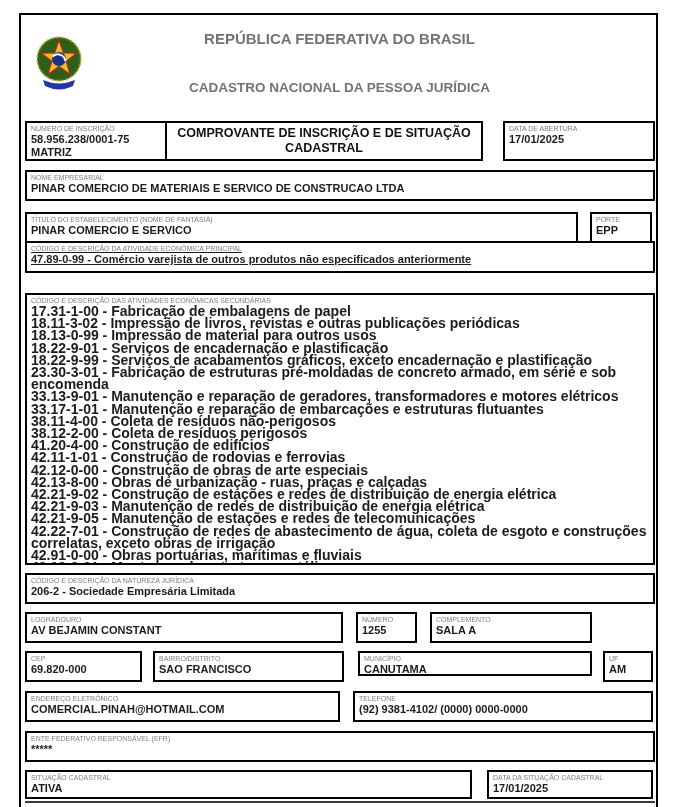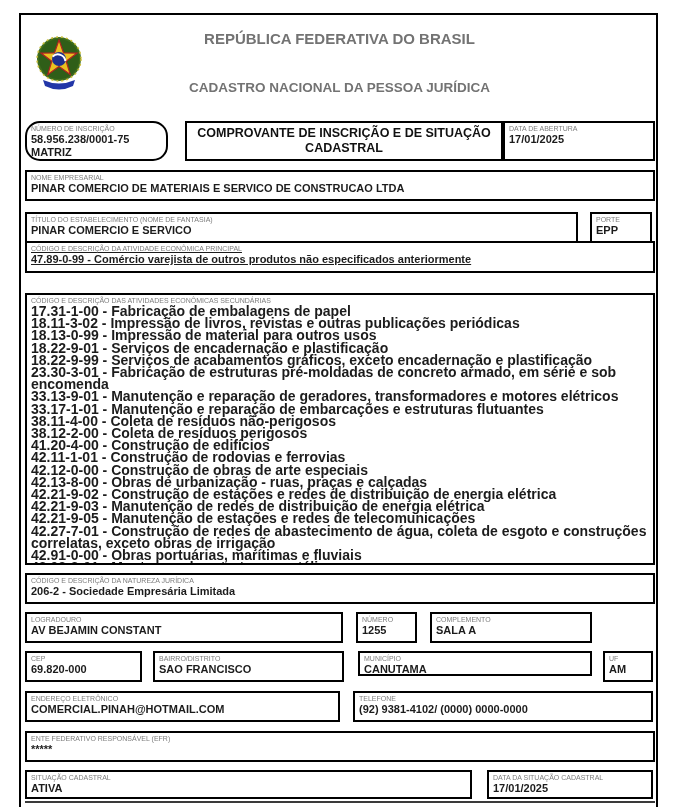--- a/index.html
+++ b/index.html
@@ -41,26 +41,26 @@
     <circle cx="24" cy="25" r="20" fill="#2f5e18"></circle>
     <circle cx="24" cy="25" r="22" fill="none" stroke="#cdbf3a" stroke-width="1.5" stroke-dasharray="2 3"></circle>
     <polygon points="24,6 28.5,18.9 42.1,19.1 31.2,27.3 35.2,40.4 24,32.6 12.8,40.4 16.8,27.3 5.9,19.1 19.5,18.9" fill="#e9c11f" stroke="#b22222" stroke-width="1.2"></polygon>
     <circle cx="24" cy="25" r="7" fill="#1c2f8c"></circle>
     <path d="M17.6 22.6 A7.5 7.5 0 0 1 30.4 27.2" stroke="#ffffff" stroke-width="2" fill="none"></path>
     <path d="M8 46 Q24 53 40 46 L38 52 Q24 59 10 52 Z" fill="#2236a8"></path>
   </svg>
   <div class="hdr-title t1">REPÚBLICA FEDERATIVA DO BRASIL</div>
   <div class="hdr-title t2">CADASTRO NACIONAL DA PESSOA JURÍDICA</div>
 
-  <div class="fbox" style="left:25px;top:121px;width:143px;height:40px;border-radius:15px;">
+  <div class="fbox" style="left:25px;top:121px;width:161px;height:40px;">
     <div class="lbl">NÚMERO DE INSCRIÇÃO</div>
     <div class="val">58.956.238/0001-75</div>
     <div class="val">MATRIZ</div>
   </div>
-  <div class="fbox titlebox" style="left:185px;top:121px;width:318px;height:40px;">
+  <div class="fbox titlebox" style="left:165px;top:121px;width:318px;height:40px;">
     <span>COMPROVANTE DE INSCRIÇÃO E DE SITUAÇÃO CADASTRAL</span>
   </div>
   <div class="fbox" style="left:503px;top:121px;width:152px;height:40px;">
     <div class="lbl">DATA DE ABERTURA</div>
     <div class="val">17/01/2025</div>
   </div>
 
   <div class="fbox" style="left:25px;top:170px;width:630px;height:31px;">
     <div class="lbl">NOME EMPRESARIAL</div>
     <div class="val">PINAR COMERCIO DE MATERIAIS E SERVICO DE CONSTRUCAO LTDA</div>
@@ -92,21 +92,21 @@
     <div class="act-line">33.17-1-01 - Manutenção e reparação de embarcações e estruturas flutuantes</div>
     <div class="act-line">38.11-4-00 - Coleta de resíduos não-perigosos</div>
     <div class="act-line">38.12-2-00 - Coleta de resíduos perigosos</div>
     <div class="act-line">41.20-4-00 - Construção de edifícios</div>
     <div class="act-line">42.11-1-01 - Construção de rodovias e ferrovias</div>
     <div class="act-line">42.12-0-00 - Construção de obras de arte especiais</div>
     <div class="act-line">42.13-8-00 - Obras de urbanização - ruas, praças e calçadas</div>
     <div class="act-line">42.21-9-02 - Construção de estações e redes de distribuição de energia elétrica</div>
     <div class="act-line">42.21-9-03 - Manutenção de redes de distribuição de energia elétrica</div>
     <div class="act-line">42.21-9-05 - Manutenção de estações e redes de telecomunicações</div>
-    <div class="act-line">42.27-7-01 - Construção de redes de abastecimento de água, coleta de esgoto e construções correlatas, exceto obras de irrigação</div>
+    <div class="act-line">42.22-7-01 - Construção de redes de abastecimento de água, coleta de esgoto e construções correlatas, exceto obras de irrigação</div>
     <div class="act-line">42.91-0-00 - Obras portuárias, marítimas e fluviais</div>
     <div class="act-line">42.92-8-01 - Montagem de estruturas metálicas</div>
   </div>
 
   <div class="fbox" style="left:25px;top:573px;width:630px;height:31px;">
     <div class="lbl">CÓDIGO E DESCRIÇÃO DA NATUREZA JURÍDICA</div>
     <div class="val">206-2 - Sociedade Empresária Limitada</div>
   </div>
 
   <div class="fbox" style="left:25px;top:612px;width:318px;height:31px;">

